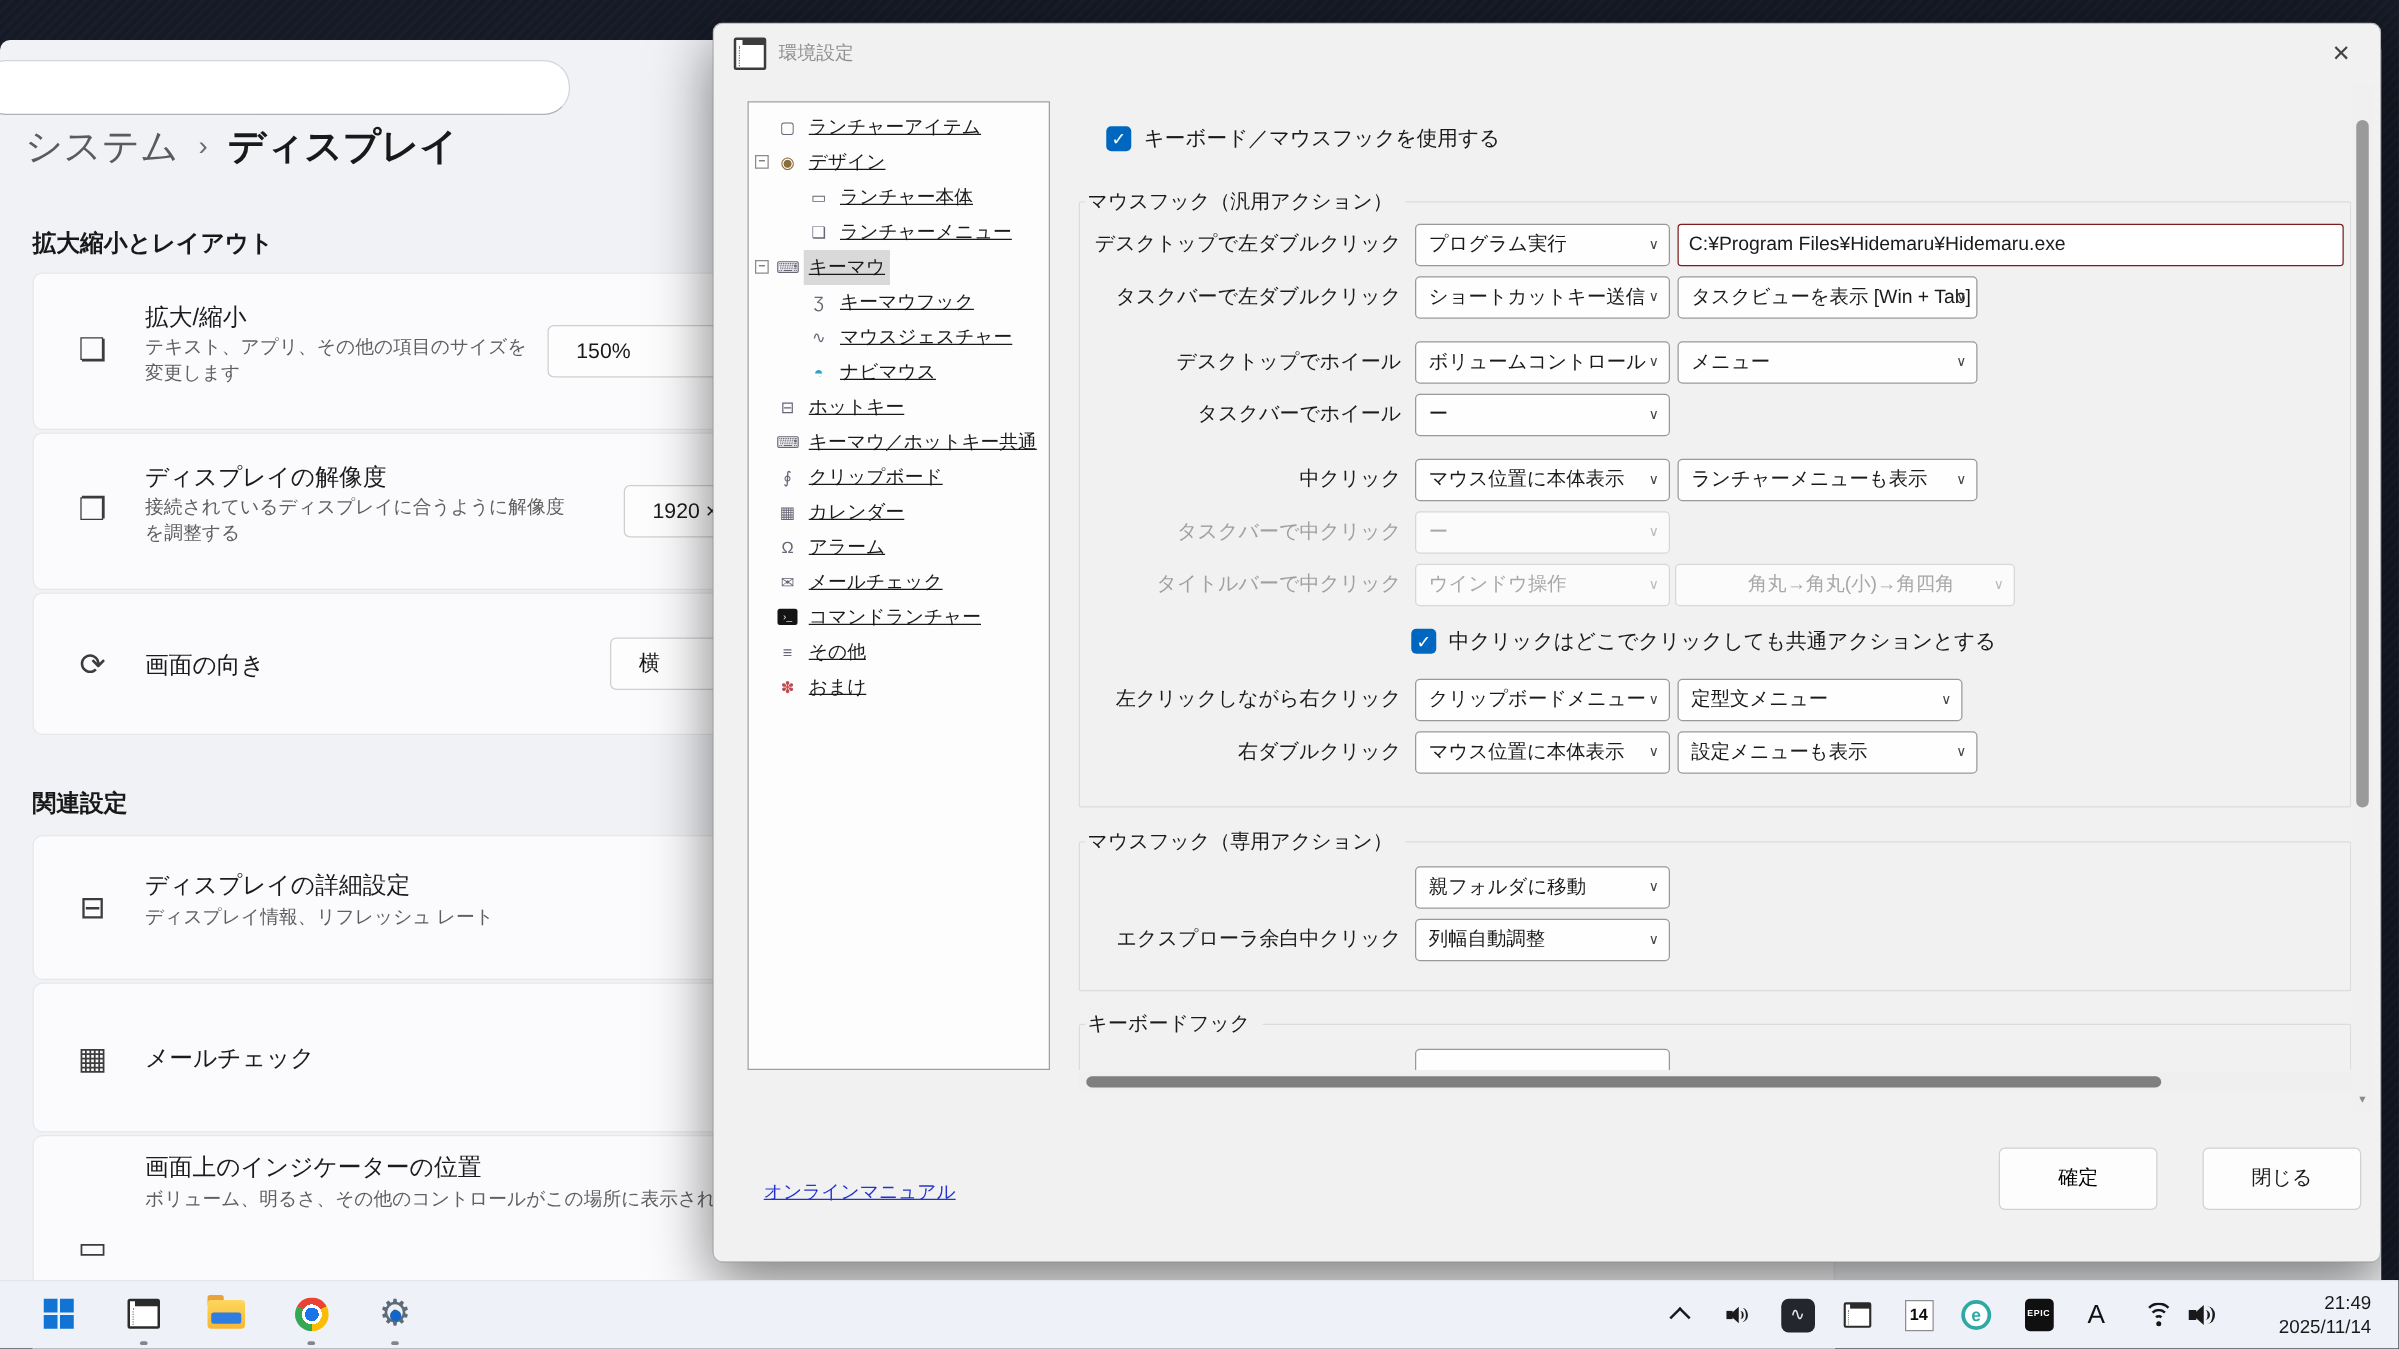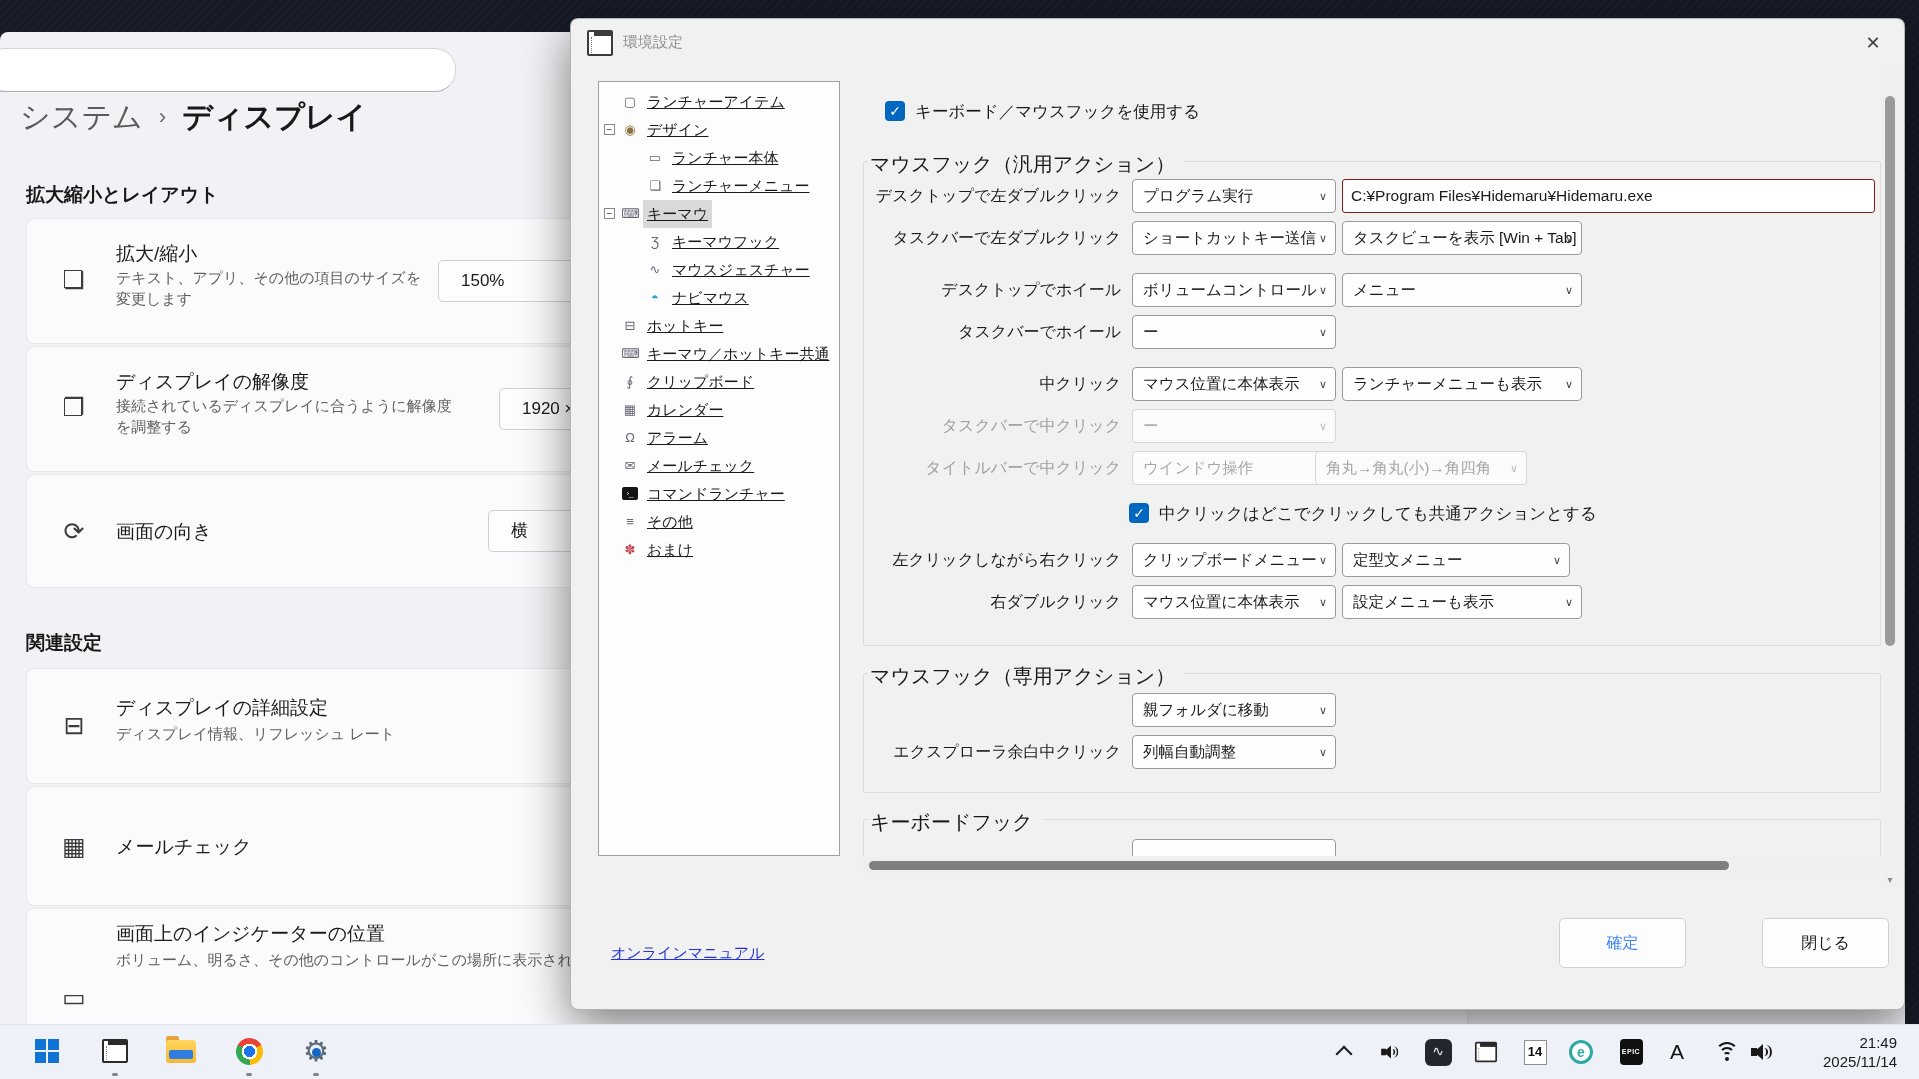--- a/index.html
+++ b/index.html
@@ -36,41 +36,41 @@
   .tlabel{position:absolute;left:44px;padding:0 4px;text-decoration:underline;}
   .tlabel.lv1{left:69px;}
   .tlabel.sel{background:#d9d9d9;}
   .ti.term{background:#141414;color:#eee;font-size:8px;height:13px;line-height:13px;top:7px;width:16px;left:23px;border-radius:2px;}
   .ti.gift{color:#c04a52;}
   .ti.navi{color:#2ba3c7;}
   .ti.design{color:#8a6d3b;}
   
   .panel{position:absolute;left:280px;top:44px;width:1030px;height:793px;overflow:hidden;}
   .group{position:absolute;border:1px solid #dcdcdc;border-radius:2px;}
-  .glabel{position:absolute;top:-11px;left:4px;background:#f1f1f1;padding:0 10px 0 2px;font-size:20px;color:#191919;white-space:nowrap;}
+  .glabel{position:absolute;top:-11px;left:4px;background:#f1f1f1;padding:0 10px 0 2px;font-size:16px;color:#191919;white-space:nowrap;}
   .prow{position:absolute;left:0;right:0;height:34px;}
   .plabel{position:absolute;left:-10px;width:280px;text-align:right;font-size:16px;color:#1b1b1b;line-height:34px;white-space:nowrap;}
   .plabel.dis{color:#a0a0a0;}
   .combo{position:absolute;height:34px;background:#fefefe;border:1px solid #999;border-radius:4px;box-sizing:border-box;font-size:15.5px;color:#1a1a1a;line-height:32px;padding-left:10px;overflow:hidden;white-space:nowrap;}
   .combo .chev{position:absolute;right:8px;top:0;font-size:11px;color:#444;}
   .combo.dis{background:#fbfbfb;border-color:#d7d7d7;color:#a8a8a8;}
   .combo.dis .chev{color:#bbb;}
   .tinput{position:absolute;height:34px;background:#fff;border:1px solid #7f1d1d;border-radius:3px;box-sizing:border-box;font-size:15.5px;color:#1a1a1a;padding:0 8px;font-family:"Liberation Sans","DejaVu Sans",sans-serif;}
   .chk{position:absolute;width:20px;height:20px;background:#0067c0;border-radius:4px;color:#fff;font-size:14px;line-height:20px;text-align:center;}
   .chklabel{position:absolute;font-size:16.5px;color:#191919;line-height:20px;white-space:nowrap;}
   
   .vscroll{position:absolute;left:1310px;top:48px;width:18px;height:822px;background:#f0f0f0;}
   .vthumb{position:absolute;left:4px;top:29px;width:10px;height:550px;background:#9a9a9a;border-radius:5px;}
   .varrow{position:absolute;left:0;right:0;bottom:4px;text-align:center;font-size:10px;color:#8a8a8a;}
   .hscroll{position:absolute;left:292px;top:838px;width:1018px;height:16px;background:#efefef;}
   .hthumb{position:absolute;left:6px;top:4px;width:860px;height:9px;background:#7f7f7f;border-radius:5px;}
   
   .manual{position:absolute;left:40px;top:925px;font-size:15px;color:#2233d1;text-decoration:underline;cursor:pointer;}
   .dbtn{position:absolute;top:899px;width:127px;height:50px;background:#fdfdfd;border:1px solid #d1d1d1;border-radius:5px;font-size:16px;text-align:center;line-height:48px;box-sizing:border-box;}
-  .dbtn.ok{left:988px;color:#3b82f6;}
+  .dbtn.ok{left:1028px;color:#000000;}
   .dbtn.cl{left:1191px;color:#1a1a1a;}
   
   .taskbar{position:absolute;left:0;bottom:0;width:1919px;height:54px;background:#eef2f8;border-top:1px solid rgba(0,0,0,.05);}
   .tb-btn{position:absolute;top:6px;width:40px;height:40px;display:flex;align-items:center;justify-content:center;}
   .winlogo{width:24px;height:24px;display:grid;grid-template-columns:1fr 1fr;grid-template-rows:1fr 1fr;gap:2px;}
   .winlogo span{background:#1173d3;}
   .claunch{width:26px;height:24px;background:#fff;border:2px solid #2b2b2b;border-radius:2px;position:relative;box-sizing:border-box;}
   .claunch::before{content:"";position:absolute;left:4px;top:-1px;right:-1px;height:5px;background:#2b2b2b;}
   .claunch::after{content:"";position:absolute;left:2px;top:5px;bottom:1px;border-left:1px dotted #888;}
   .folder{position:relative;width:30px;height:23px;}
@@ -279,21 +279,21 @@
       </div>
 
       <div class="prow" style="top:346px;">
         <span class="plabel dis">タスクバーで中クリック</span>
         <div class="combo dis" style="left:281px;width:204px;"><span>ー</span><span class="chev">∨</span></div>
       </div>
 
       <div class="prow" style="top:388px;">
         <span class="plabel dis">タイトルバーで中クリック</span>
         <div class="combo dis" style="left:281px;width:204px;"><span>ウインドウ操作</span><span class="chev">∨</span></div>
-        <div class="combo dis" style="left:464px;width:212px;"><span>角丸→角丸(小)→角四角</span><span class="chev">∨</span></div>
+        <div class="combo dis" style="left:489px;width:272px;text-align:center;"><span>角丸→角丸(小)→角四角</span><span class="chev">∨</span></div>
       </div>
 
       <span class="chk" style="left:278px;top:440px;">✓</span>
       <span class="chklabel" style="left:308px;top:440px;">中クリックはどこでクリックしても共通アクションとする</span>
 
       <div class="prow" style="top:480px;">
         <span class="plabel">左クリックしながら右クリック</span>
         <div class="combo" style="left:281px;width:204px;"><span>クリップボードメニュー</span><span class="chev">∨</span></div>
         <div class="combo" style="left:491px;width:228px;"><span>定型文メニュー</span><span class="chev">∨</span></div>
       </div>

